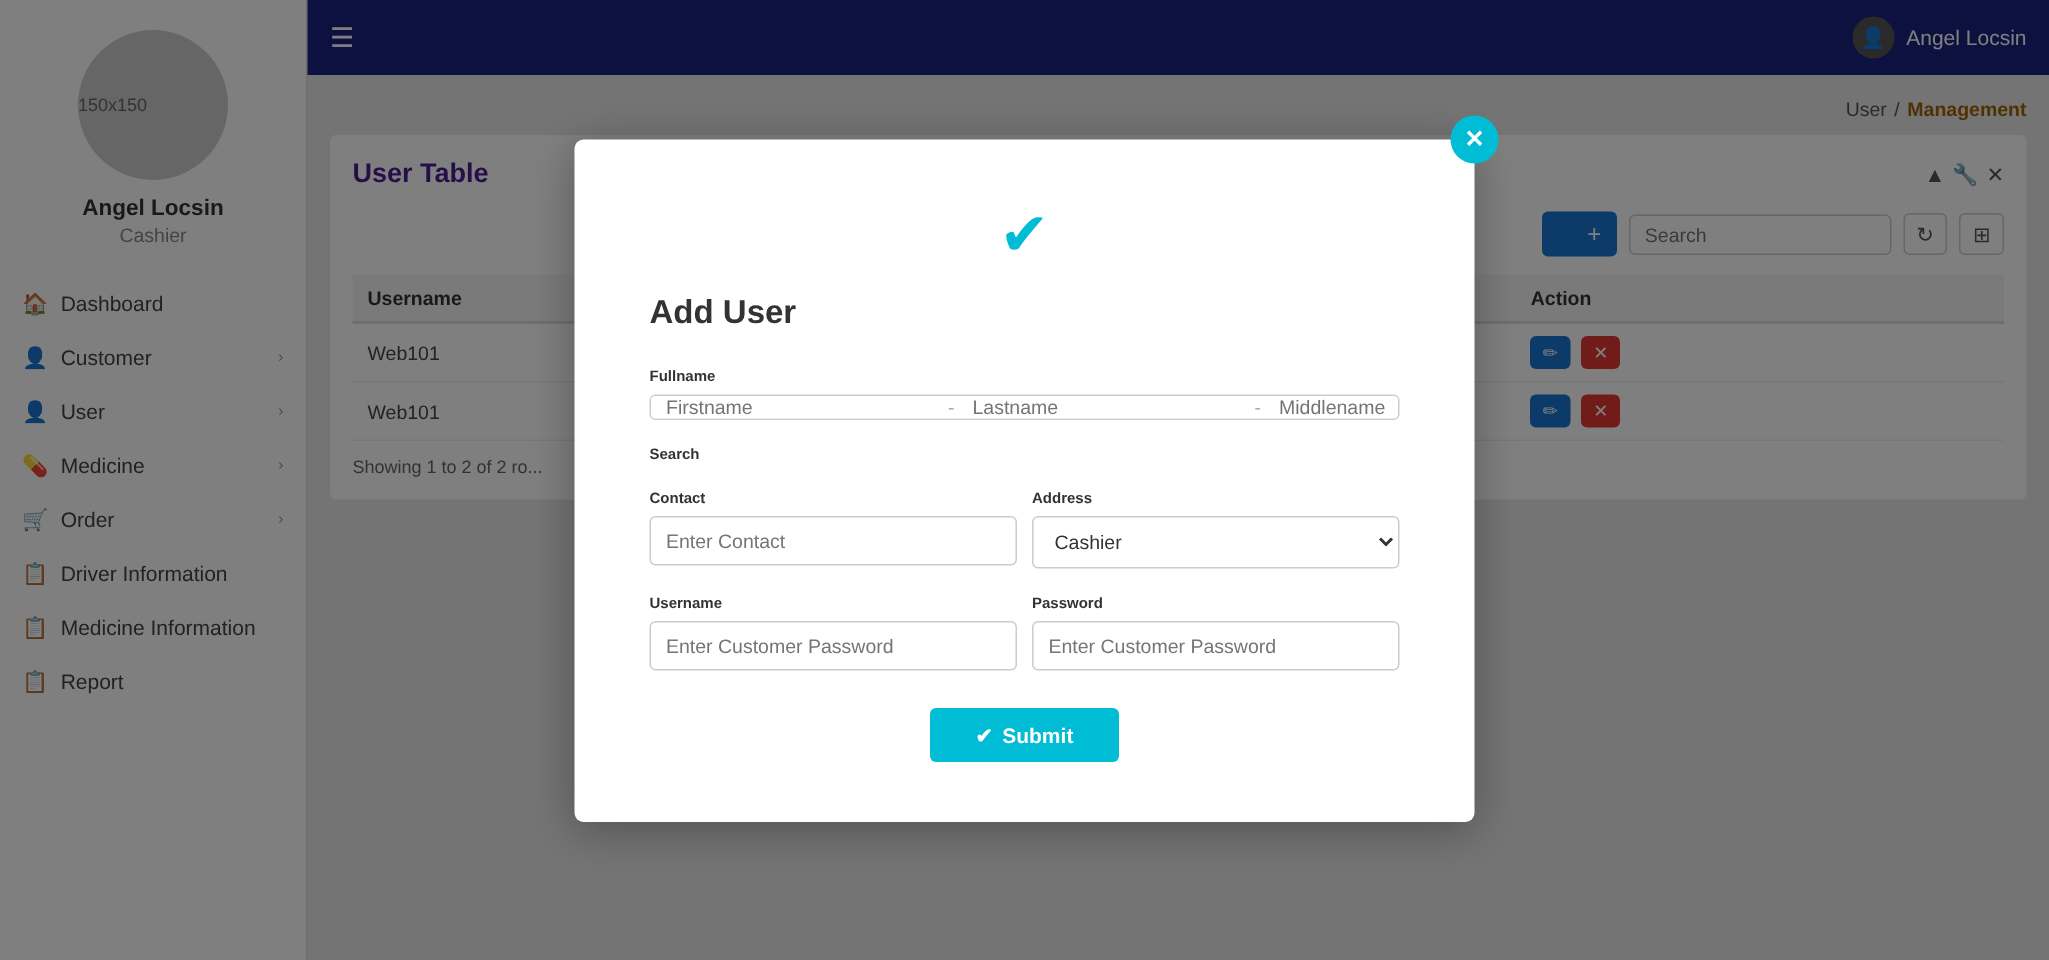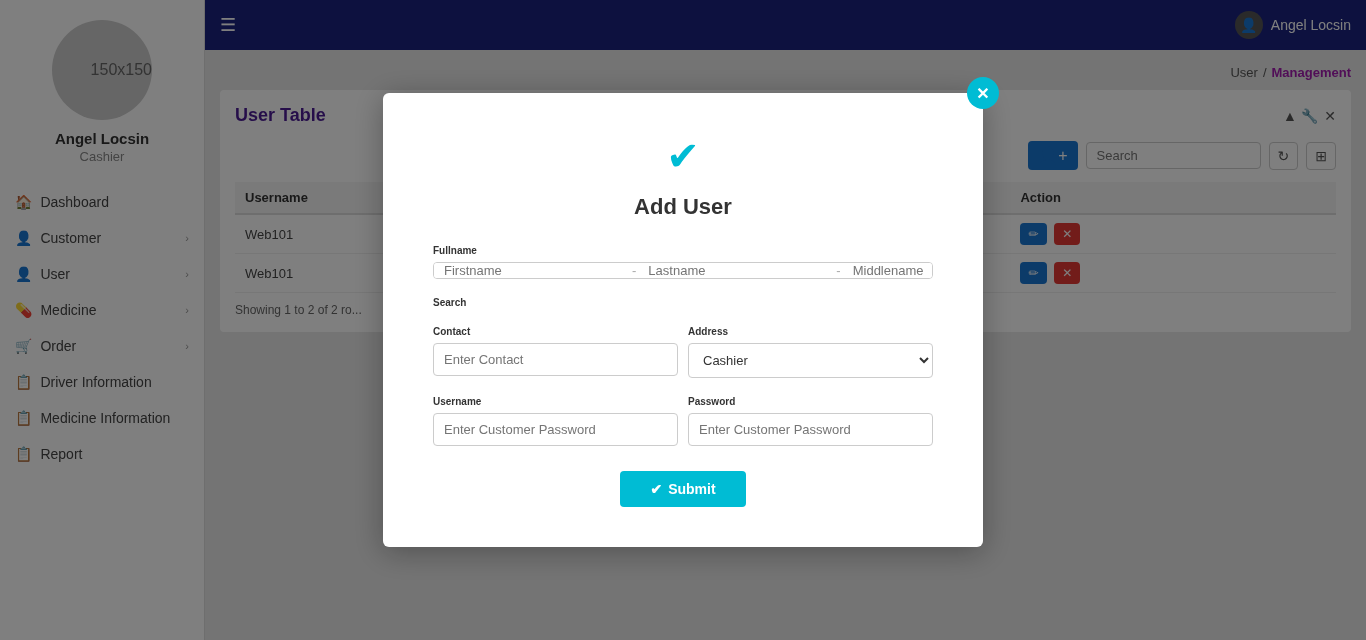--- a/index.html
+++ b/index.html
@@ -3,21 +3,21 @@
   <meta charset="utf-8">
   <style>
     * { box-sizing: border-box; margin: 0; padding: 0; }
     body { font-family: Arial, sans-serif; background: #f0f0f0; overflow: hidden; width: 1366px; height: 640px; }
 
     
     .app-wrapper { display: flex; width: 1366px; height: 640px; }
 
     
     .sidebar { width: 205px; background: #fff; display: flex; flex-direction: column; align-items: center; padding-top: 20px; border-right: 1px solid #ddd; flex-shrink: 0; }
-    .avatar-circle { width: 100px; height: 100px; border-radius: 50%; background: #ccc; display: flex; align-items: center; justify-content: flex-end; color: #666; font-size: 16px; margin-bottom: 10px; }
+    .avatar-circle { width: 100px; height: 100px; border-radius: 50%; background: #ccc; display: flex; align-items: center; justify-content: flex-start; color: #666; font-size: 12px; margin-bottom: 10px; }
     .sidebar-username { font-size: 15px; font-weight: bold; color: #333; margin-bottom: 2px; }
     .sidebar-role { font-size: 13px; color: #888; margin-bottom: 20px; }
     .sidebar-nav { width: 100%; }
     .sidebar-item { display: flex; align-items: center; padding: 10px 15px; cursor: pointer; font-size: 14px; color: #444; transition: background 0.2s; position: relative; }
     .sidebar-item .nav-icon { margin-right: 8px; font-size: 14px; }
     .sidebar-item .arrow { margin-left: auto; font-size: 11px; color: #999; }
 
     
     .main-content { flex: 1; display: flex; flex-direction: column; background: #e8e8e8; }
 
@@ -25,21 +25,21 @@
     .top-navbar { background: #1a237e; height: 50px; display: flex; align-items: center; padding: 0 15px; justify-content: space-between; }
     .hamburger { color: #fff; font-size: 18px; cursor: pointer; }
     .user-info { display: flex; align-items: center; color: #fff; font-size: 14px; gap: 8px; }
     .user-avatar-icon { width: 28px; height: 28px; border-radius: 50%; background: #555; display: flex; align-items: center; justify-content: center; color: #fff; font-size: 14px; }
 
     
     .content-area { flex: 1; padding: 15px; overflow: auto; position: relative; }
 
     
     .breadcrumb-bar { display: flex; justify-content: flex-end; margin-bottom: 10px; font-size: 13px; color: #555; }
-    .breadcrumb-bar .bc-active { color: #a21caf; font-weight: bold; }
+    .breadcrumb-bar .bc-active { color: #a16207; font-weight: bold; }
     .breadcrumb-bar .bc-sep { margin: 0 5px; }
 
     
     .table-card { background: #fff; border-radius: 4px; padding: 15px; }
     .table-card-header { display: flex; align-items: center; justify-content: space-between; margin-bottom: 15px; }
     .table-title { font-size: 18px; font-weight: bold; color: #4c1d95; }
     .search-input { border: 1px solid #ccc; border-radius: 4px; padding: 5px 10px; font-size: 13px; width: 175px; outline: none; }
     .icon-btn { background: none; border: 1px solid #ccc; border-radius: 4px; padding: 5px 8px; cursor: pointer; color: #555; font-size: 14px; }
     .icon-btn-blue { background: #1976d2; border: none; border-radius: 4px; padding: 5px 10px; cursor: pointer; color: #fff; font-size: 16px; }
 
@@ -55,21 +55,21 @@
     .card-icon { color: #555; cursor: pointer; font-size: 14px; }
 
     
     .overlay { position: fixed; top: 0; left: 0; width: 1366px; height: 640px; background: rgba(0,0,0,0.5); display: flex; align-items: center; justify-content: center; z-index: 100; }
 
     
     .modal { background: #fff; border-radius: 6px; width: 600px; padding: 40px 50px 40px; position: relative; box-shadow: 0 5px 30px rgba(0,0,0,0.3); }
     .modal-close { position: absolute; top: -16px; right: -16px; width: 32px; height: 32px; border-radius: 50%; background: #00bcd4; color: #fff; border: none; font-size: 16px; cursor: pointer; display: flex; align-items: center; justify-content: center; font-weight: bold; }
     .modal-check { text-align: center; margin-bottom: 15px; }
     .check-icon { color: #00bcd4; font-size: 40px; }
-    .modal-title { text-align: center; font-size: 22px; font-weight: bold; color: #333; margin-bottom: 25px; }
+    .modal-title { font-size: 22px; font-weight: bold; color: #333; margin-bottom: 25px; }
     .form-group { margin-bottom: 18px; }
     .form-label { font-size: 10px; font-weight: bold; color: #333; margin-bottom: 6px; display: block; }
     .form-row { display: flex; gap: 10px; }
     .form-col { flex: 1; }
     .form-input { width: 100%; border: 1px solid #ccc; border-radius: 4px; padding: 8px 10px; font-size: 13px; color: #aaa; outline: none; }
     .form-select { width: 100%; border: 1px solid #ccc; border-radius: 4px; padding: 8px 10px; font-size: 13px; color: #333; outline: none; background: #fff; appearance: auto; }
     .name-row { display: flex; align-items: center; border: 1px solid #ccc; border-radius: 4px; overflow: hidden; }
     .name-part { flex: 1; border: none; padding: 0 10px; font-size: 13px; color: #aaa; outline: none; }
     .name-sep { color: #aaa; font-size: 13px; padding: 0 2px; background: #fff; }
     .submit-btn { display: flex; align-items: center; justify-content: center; gap: 6px; background: #00bcd4; border: none; border-radius: 4px; padding: 10px 30px; color: #fff; font-size: 14px; font-weight: bold; cursor: pointer; margin: 0 auto; }

